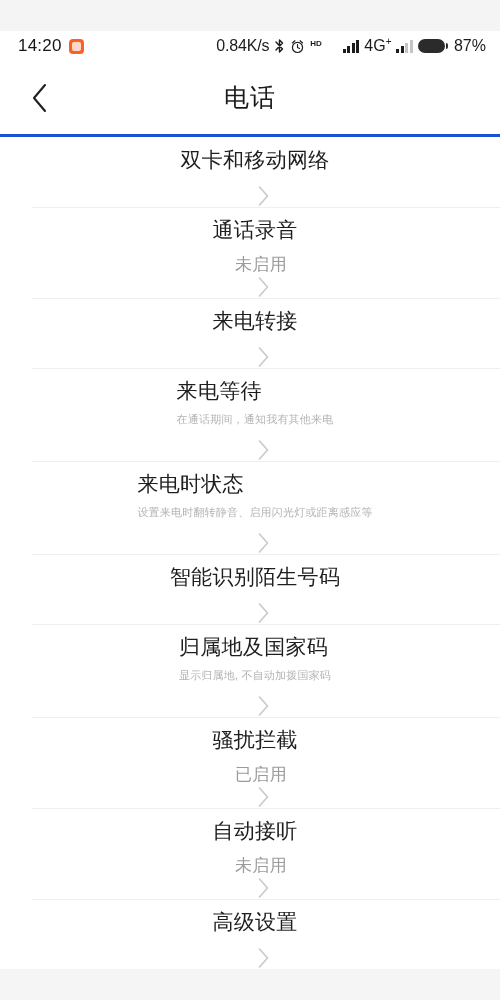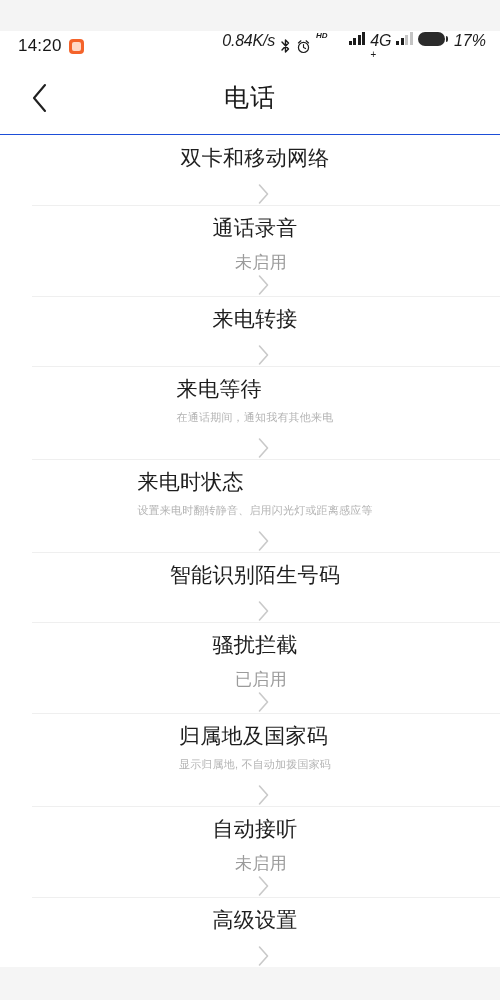--- a/index.html
+++ b/index.html
@@ -61,24 +61,24 @@
     left: 3px;
     top: 3px;
     width: 9px;
     height: 9px;
     border-radius: 2px;
     background: #ffd8c6;
   }
   .sb-spacer { flex: 1 1 auto; }
   .sb-right {
     display: flex;
+    align-items: center;
     gap: 5px;
     font-size: 16px;
     color: #1c1c1c;
-    font-style: italic;
   }
   .sb-net {
     font-size: 16px;
     letter-spacing: -0.2px;
   }
   .ic { display: inline-flex; align-items: center; }
 
   .bars {
     display: inline-flex;
     align-items: flex-end;
@@ -104,21 +104,20 @@
     margin-right: 1px;
     align-self: flex-start;
     color: #1c1c1c;
   }
   .hd-wrap { display: inline-flex; align-items: flex-start; gap: 20px; }
 
   .g4 {
     font-size: 16px;
     display: inline-flex;
     align-items: flex-start;
-    flex-direction: column;
   }
   .g4 sup {
     font-size: 10px;
     line-height: 10px;
   }
 
   .battery {
     width: 27px;
     height: 14px;
     border-radius: 7px;
@@ -139,21 +138,21 @@
   .pct { font-size: 16px; margin-left: 4px; color: #1c1c1c; }
 
   
   .titlebar {
     height: 73px;
     background: #ffffff;
     display: flex;
     align-items: center;
     position: relative;
     flex: 0 0 auto;
-    border-bottom: 1px solid #1d4ed8;
+    border-bottom: 3px solid #1d4ed8;
   }
   .back-btn {
     position: absolute;
     left: 22px;
     top: 50%;
     transform: translateY(-50%);
     width: 36px;
     height: 36px;
     display: flex;
     align-items: center;
@@ -308,21 +307,21 @@
       </span>
 
       <span class="bars dim">
         <i></i>
           <i></i>
           <i></i>
           <i></i>
       </span>
 
       <span class="battery"></span>
-      <span class="pct">17%</span>
+      <span class="pct">87%</span>
     </div>
   </div>
 
   <div class="titlebar">
     <div class="back-btn">
       <span>
         <svg width="20" height="32" viewBox="0 0 20 32">
           <path d="M15 3 L4 16 L15 29" fill="none" stroke="#202020" stroke-width="2.1" stroke-linecap="round" stroke-linejoin="round"></path>
         </svg>
       </span>
@@ -399,47 +398,47 @@
         <div class="row-title">智能识别陌生号码</div>
       </div>
       <div class="row-value"></div>
       <div class="chev">
         <svg width="13" height="22" viewBox="0 0 13 22">
             <path d="M2.5 2 L10.5 11 L2.5 20" fill="none" stroke="#c9c9c9" stroke-width="1.6" stroke-linecap="round" stroke-linejoin="round"></path>
           </svg>
       </div>
     </div>
 
-    <div class="row">
-      <div class="row-texts">
-        <div class="row-title">骚扰拦截</div>
-      </div>
-      <div class="row-value">已启用</div>
-      <div class="chev">
-        <svg width="13" height="22" viewBox="0 0 13 22">
-            <path d="M2.5 2 L10.5 11 L2.5 20" fill="none" stroke="#c9c9c9" stroke-width="1.6" stroke-linecap="round" stroke-linejoin="round"></path>
-          </svg>
-      </div>
-    </div>
-
     <div class="row two-line">
       <div class="row-texts">
         <div class="row-title">归属地及国家码</div>
         <div class="row-sub">显示归属地, 不自动加拨国家码</div>
       </div>
       <div class="row-value"></div>
       <div class="chev">
         <svg width="13" height="22" viewBox="0 0 13 22">
             <path d="M2.5 2 L10.5 11 L2.5 20" fill="none" stroke="#c9c9c9" stroke-width="1.6" stroke-linecap="round" stroke-linejoin="round"></path>
           </svg>
       </div>
     </div>
 
     <div class="row">
       <div class="row-texts">
+        <div class="row-title">骚扰拦截</div>
+      </div>
+      <div class="row-value">已启用</div>
+      <div class="chev">
+        <svg width="13" height="22" viewBox="0 0 13 22">
+            <path d="M2.5 2 L10.5 11 L2.5 20" fill="none" stroke="#c9c9c9" stroke-width="1.6" stroke-linecap="round" stroke-linejoin="round"></path>
+          </svg>
+      </div>
+    </div>
+
+    <div class="row">
+      <div class="row-texts">
         <div class="row-title">自动接听</div>
       </div>
       <div class="row-value">未启用</div>
       <div class="chev">
         <svg width="13" height="22" viewBox="0 0 13 22">
             <path d="M2.5 2 L10.5 11 L2.5 20" fill="none" stroke="#c9c9c9" stroke-width="1.6" stroke-linecap="round" stroke-linejoin="round"></path>
           </svg>
       </div>
     </div>
 

